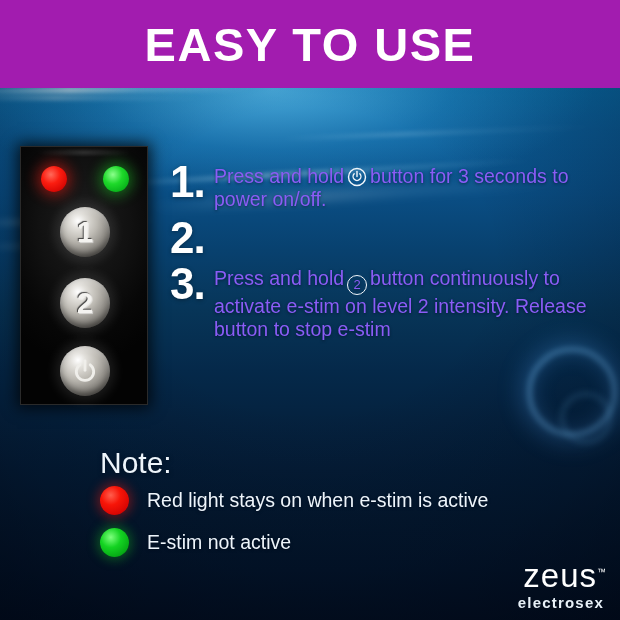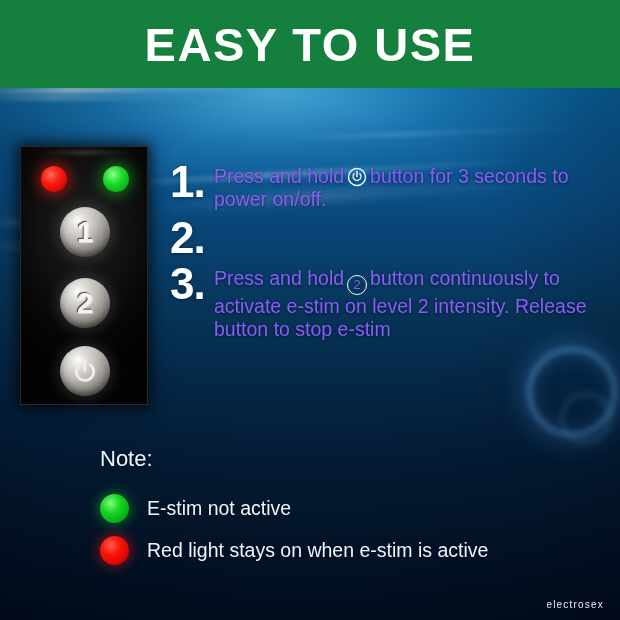--- a/index.html
+++ b/index.html
@@ -100,21 +100,21 @@
     filter: blur(3px);
     pointer-events: none;
   }
 
   
   .titlebar {
     position: absolute;
     left: 0; top: 0;
     width: 620px;
     height: 88px;
-    background: #15803d;
+    background: #a21caf;
     display: flex;
     align-items: center;
     justify-content: center;
     z-index: 6;
   }
   .title-text {
     color: #ffffff;
     font-size: 47px;
     font-weight: bold;
     letter-spacing: 1.5px;
@@ -251,24 +251,24 @@
 
   
   .note {
     position: absolute;
     left: 100px;
     top: 448px;
     z-index: 4;
   }
   .note-title {
     color: #eef5fb;
-    font-size: 22px;
+    font-size: 30px;
     font-weight: 300;
     line-height: 1;
-    margin-bottom: 24px;
+    margin-bottom: 8px;
     text-shadow: 0 1px 4px rgba(0,10,25,0.6);
   }
   .note-row {
     display: flex;
     align-items: center;
     margin-bottom: 13px;
   }
   .note-dot {
     flex: 0 0 auto;
     width: 29px;
@@ -309,22 +309,22 @@
     text-transform: lowercase;
     font-family: "Liberation Sans", sans-serif;
   }
   .logo-tm {
     font-size: 9px;
     vertical-align: super;
     letter-spacing: 0;
   }
   .logo-sub {
     color: #e8f1f8;
-    font-size: 10px;
-    font-weight: 400;
+    font-size: 15px;
+    font-weight: 700;
     letter-spacing: 1.2px;
     line-height: 1;
     margin-top: 3px;
     margin-right: 2px;
   }
 </style>
 </head>
 <body>
 
 <div id="poster">
@@ -384,27 +384,28 @@
       <div class="step-num">3.</div>
       <div class="step-body"><span>Press and hold</span><span class="glyph-circ">2</span><span>button continuously to activate e-stim on level 2 intensity. Release button to stop e-stim</span></div>
     </div>
 
   </div>
 
   <div class="note">
     <div class="note-title">Note:</div>
 
     <div class="note-row">
+      <div class="note-dot dot-red"></div>
+      <div class="note-text">Red light stays on when e-stim is active</div>
+    </div>
+
+    <div class="note-row">
       <div class="note-dot dot-green"></div>
       <div class="note-text">E-stim not active</div>
     </div>
-
-    <div class="note-row">
-      <div class="note-dot dot-red"></div>
-      <div class="note-text">Red light stays on when e-stim is active</div>
-    </div>
   </div>
 
   <div class="logo">
+    <div class="logo-main"><span>zeus</span><span class="logo-tm">™</span></div>
     <div class="logo-sub">electrosex</div>
   </div>
 
 </div>
 
 </body></html>

